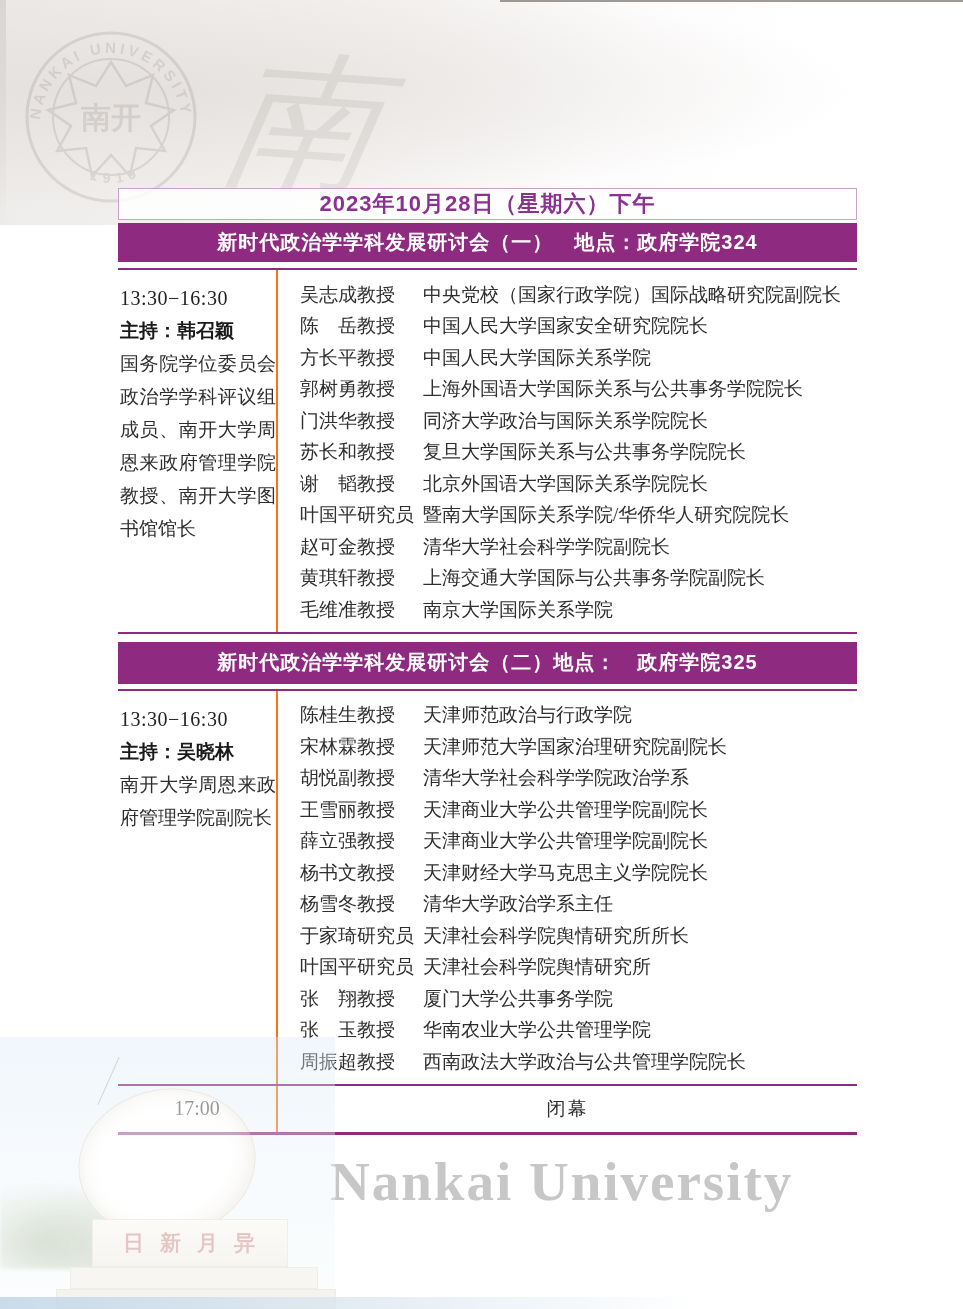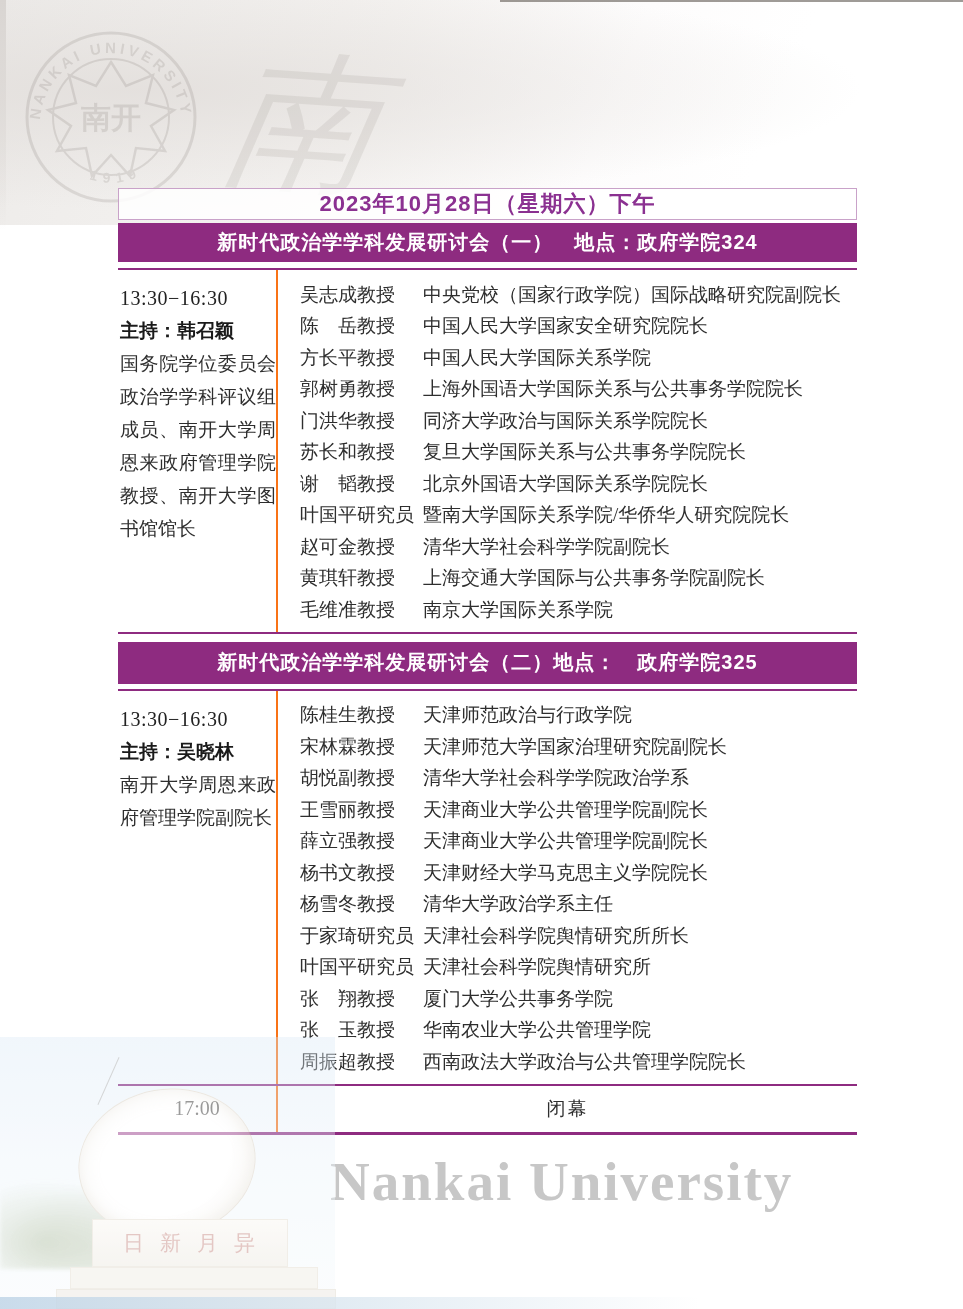--- a/index.html
+++ b/index.html
@@ -109,21 +109,21 @@
     background:#9a9a9a; transform:rotate(24deg); opacity:.7;
   }
   .pedestal {
     position:absolute; left:92px; top:182px; width:196px; height:48px;
     background:linear-gradient(180deg,#faf8f4,#f0ede6);
     border:1px solid #e6e1d6;
     display:flex; align-items:center; justify-content:center;
   }
   .pedestal-text {
     font-size:21px; letter-spacing:16px; padding-left:14px;
-    color:#cf9b95; font-weight:normal;
+    color:#cf9b95; font-weight:bold;
   }
   .base-step1 {
     position:absolute; left:70px; top:230px; width:248px; height:22px;
     background:#f2efe9; border:1px solid #e6e1d6;
   }
   .base-step2 {
     position:absolute; left:56px; top:252px; width:280px; height:20px;
     background:#eeebe4; border:1px solid #e3ded3;
   }
   .bottom-strip {

